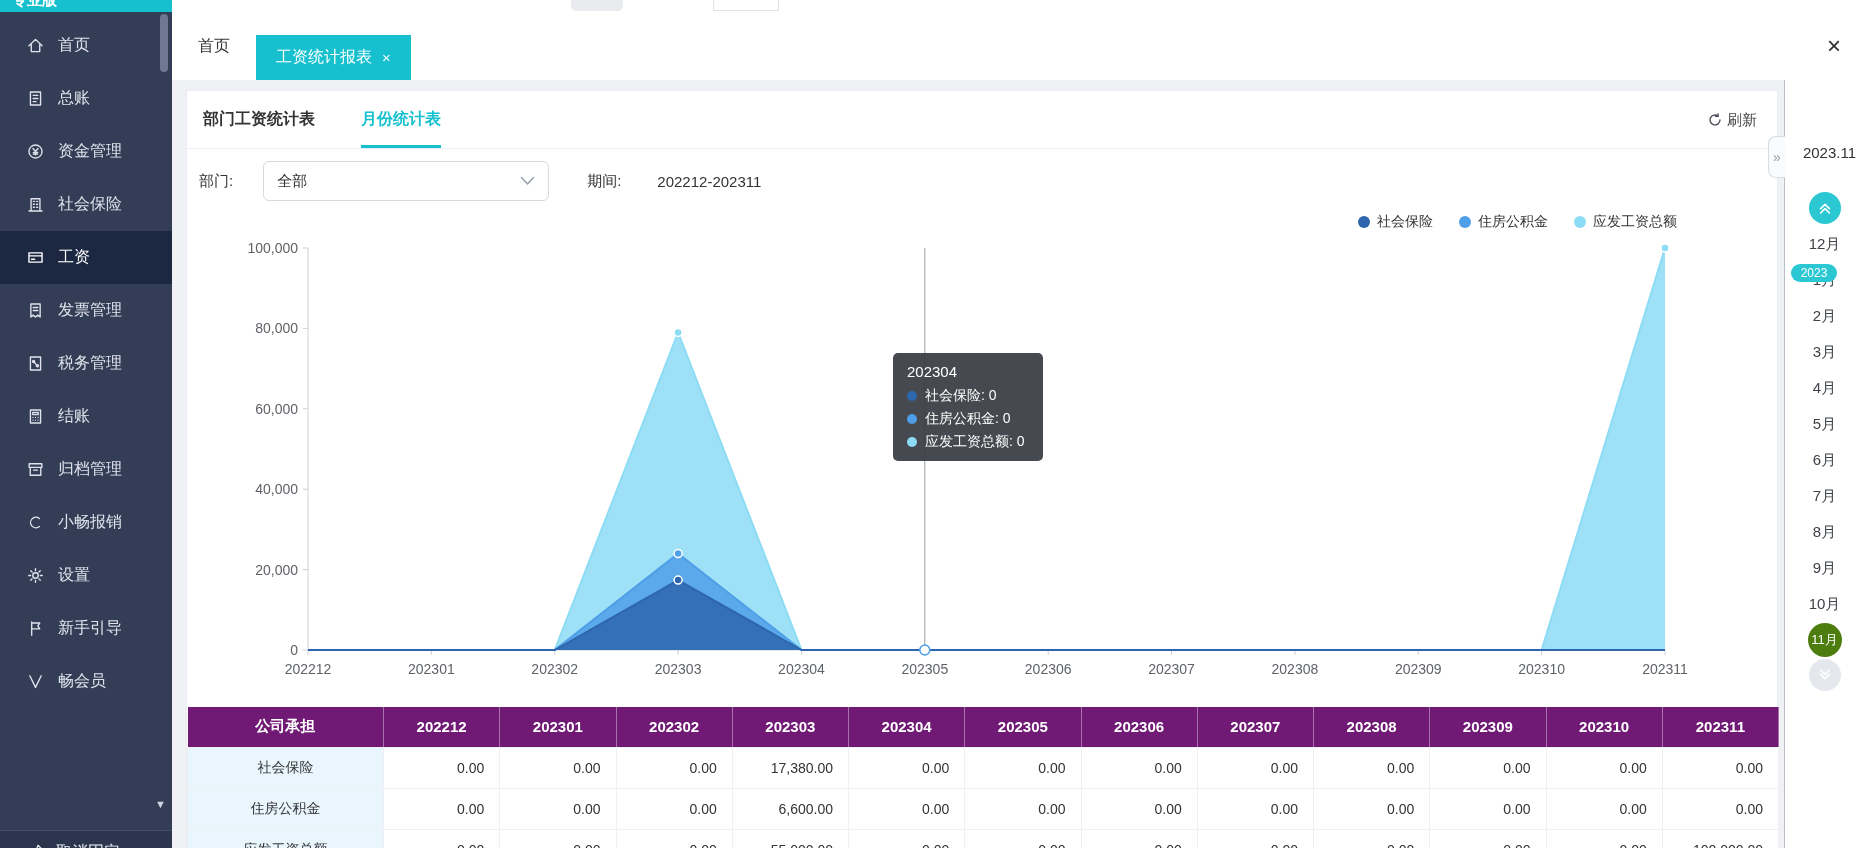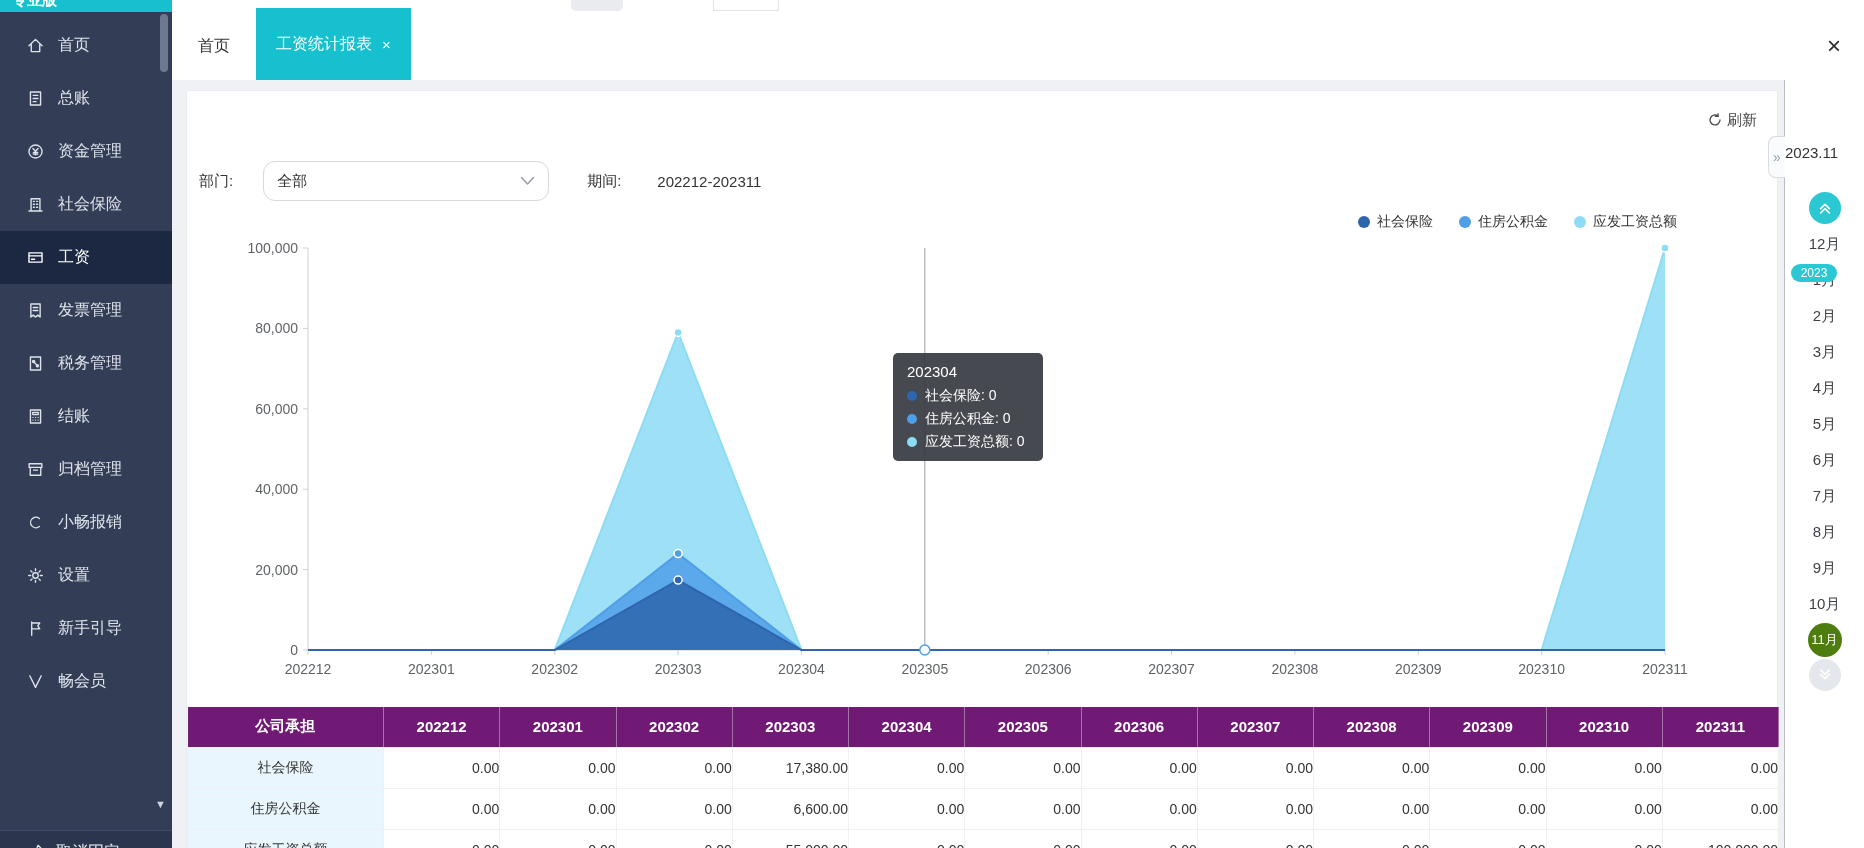--- a/index.html
+++ b/index.html
@@ -22,58 +22,58 @@
   .pin-row svg{width:17px;height:17px}
 
   
   #topstrip{position:absolute;left:172px;top:0;right:0;height:12px;background:#fff;z-index:5}
   .frag-a{position:absolute;left:399px;top:0;width:52px;height:11px;background:#e9ebef;border-radius:0 0 5px 5px}
   .frag-b{position:absolute;left:541px;top:0;width:66px;height:11px;background:#fff;border:1px solid #e0e3e8;border-top:none}
 
   
   #tabbar{position:absolute;left:172px;top:12px;right:0;height:68px;background:#fff;display:flex;align-items:stretch;z-index:6}
   .tab{display:flex;align-items:center;padding:0 26px;font-size:16px;color:#333;cursor:pointer}
-  .tab.active{background:#17c0cf;color:#fff;align-self:flex-end;height:72px;padding:8px 20px}
+  .tab.active{background:#17c0cf;color:#fff;align-self:flex-end;height:45px;padding:8px 20px}
   .tab-close{margin-left:10px;font-size:15px;opacity:.95;cursor:pointer}
   #page-close{position:absolute;right:8px;top:22px;width:44px;height:48px;display:flex;align-items:center;justify-content:center;font-size:24px;color:#2f2f2f;background:#fff;cursor:pointer;z-index:7}
 
   
   #card{position:absolute;left:186px;top:90px;width:1592px;height:758px;background:#fff;border:1px solid #e9ecf1;z-index:10}
   #subtabs{position:absolute;left:0;top:0;right:0;height:58px;border-bottom:1px solid #ebeef2;display:flex;align-items:stretch;padding-left:16px;gap:46px}
   .subtab{font-size:16px;color:#333;font-weight:bold;display:flex;align-items:center;position:relative;cursor:pointer}
   .subtab.active{color:#17c0cf}
   .subtab.active::after{content:"";position:absolute;left:0;right:0;bottom:0;height:3px;background:#17c0cf}
   #refresh{position:absolute;right:20px;top:0;height:58px;display:flex;align-items:center;gap:4px;font-size:15px;color:#444;cursor:pointer}
   #refresh svg{width:16px;height:16px}
 
   #filters{position:absolute;left:12px;top:70px;height:40px;display:flex;align-items:center;font-size:15px;color:#333}
-  .dropdown{width:286px;height:40px;border:1px solid #d6d9de;border-radius:12px;display:flex;align-items:center;justify-content:space-between;padding:16px 13px;background:#fff;margin-left:30px;cursor:pointer}
+  .dropdown{width:286px;height:40px;border:1px solid #d6d9de;border-radius:6px;display:flex;align-items:center;justify-content:space-between;padding:16px 13px;background:#fff;margin-left:30px;cursor:pointer}
   .dd-chevron{display:flex}
   .period-label{margin-left:38px}
   .period-value{margin-left:36px}
 
   #legend{position:absolute;top:122px;right:100px;display:flex;gap:26px;align-items:center;font-size:14px;color:#333}
   .legend-item{display:flex;align-items:center;cursor:pointer}
   .legend-dot{width:12px;height:12px;border-radius:50%;margin-right:7px}
 
   #chart-wrap{position:absolute;left:0;top:150px;width:1592px;height:450px}
   #tooltip{position:absolute;left:706px;top:262px;min-width:150px;background:rgba(54,57,64,.92);border-radius:5px;padding:10px 14px;color:#fff;font-size:14px;z-index:12}
   #tooltip .t-title{font-size:15px;margin-bottom:7px}
   .t-row{display:flex;align-items:center;gap:8px;margin-top:5px;white-space:nowrap}
   .t-dot{width:10px;height:10px;border-radius:50%;flex:none}
 
   #salary-table{position:absolute;left:0;top:616px;width:1592px;border-collapse:collapse;table-layout:fixed;font-size:14px}
   #salary-table th{background:#701a75;color:#fff;font-weight:bold;height:40px;font-size:15px;border-right:1px solid rgba(255,255,255,.38);text-align:center}
-  #salary-table td{height:41px;border:1px solid #eef0f3;color:#333;text-align:right;background:#fff}
+  #salary-table td{height:41px;border:1px solid #eef0f3;color:#333;text-align:right;padding-right:15px;background:#fff}
   #salary-table td.rowlabel{background:#e9f6fd;text-align:center;padding-right:0}
 
   
   #timeline{position:absolute;right:0;top:80px;width:80px;bottom:0;background:#fff;border-left:1px solid #b9bdc5;z-index:30}
   .tl-handle{position:absolute;left:-17px;top:56px;width:17px;height:42px;background:#fafbfc;border:1px solid #d8dbe0;border-right:none;border-radius:8px 0 0 8px;display:flex;align-items:center;justify-content:center;color:#9aa1ab;font-size:14px;cursor:pointer}
-  .tl-date{position:absolute;top:64px;left:0;right:15px;text-align:left;font-size:15px;color:#333}
+  .tl-date{position:absolute;top:64px;left:0;right:8px;text-align:right;font-size:15px;color:#333}
   .tl-circle-btn{position:absolute;left:24px;width:32px;height:32px;border-radius:50%;display:flex;align-items:center;justify-content:center;cursor:pointer}
   .tl-up{top:112px;background:#2bc8d4}
   .tl-down{top:579px;background:#e4e7eb}
   .tl-circle-btn svg{width:20px;height:20px}
   #tl-months{position:absolute;top:146px;left:0;right:0}
   .tl-month{height:36px;line-height:36px;text-align:center;font-size:15px;color:#3e4248;cursor:pointer}
   .tl-month.active{width:34px;height:34px;line-height:34px;margin:1px auto;border-radius:50%;background:#4d7c0f;color:#fff;font-size:13px}
   .tl-year-badge{position:absolute;left:6px;top:38px;width:46px;height:18px;line-height:18px;border-radius:9px;background:#2bc8d4;color:#fff;font-size:12px;text-align:center;z-index:2}
 </style>
 </head>
@@ -215,20 +215,28 @@
         </div>
         <div class="tab active">
           <span>工资统计报表</span>
           <span class="tab-close">×</span>
         </div>
       </div>
   </header>
   <div id="page-close">×</div>
 
   <main id="card">
+    <div id="subtabs">
+        <div class="subtab">
+          <span>部门工资统计表</span>
+        </div>
+        <div class="subtab active">
+          <span>月份统计表</span>
+        </div>
+      </div>
     <div id="refresh">
       <svg viewBox="0 0 18 18" fill="none" stroke="#4a4f57" stroke-width="1.5" stroke-linecap="round" stroke-linejoin="round">
           <path d="M14.6 9 A5.6 5.6 0 1 1 12.4 4.5"></path>
           <path d="M12.4 2 V5 H9.5"></path>
         </svg>
       <span>刷新</span>
     </div>
 
     <div id="filters">
       <span>部门:</span>

